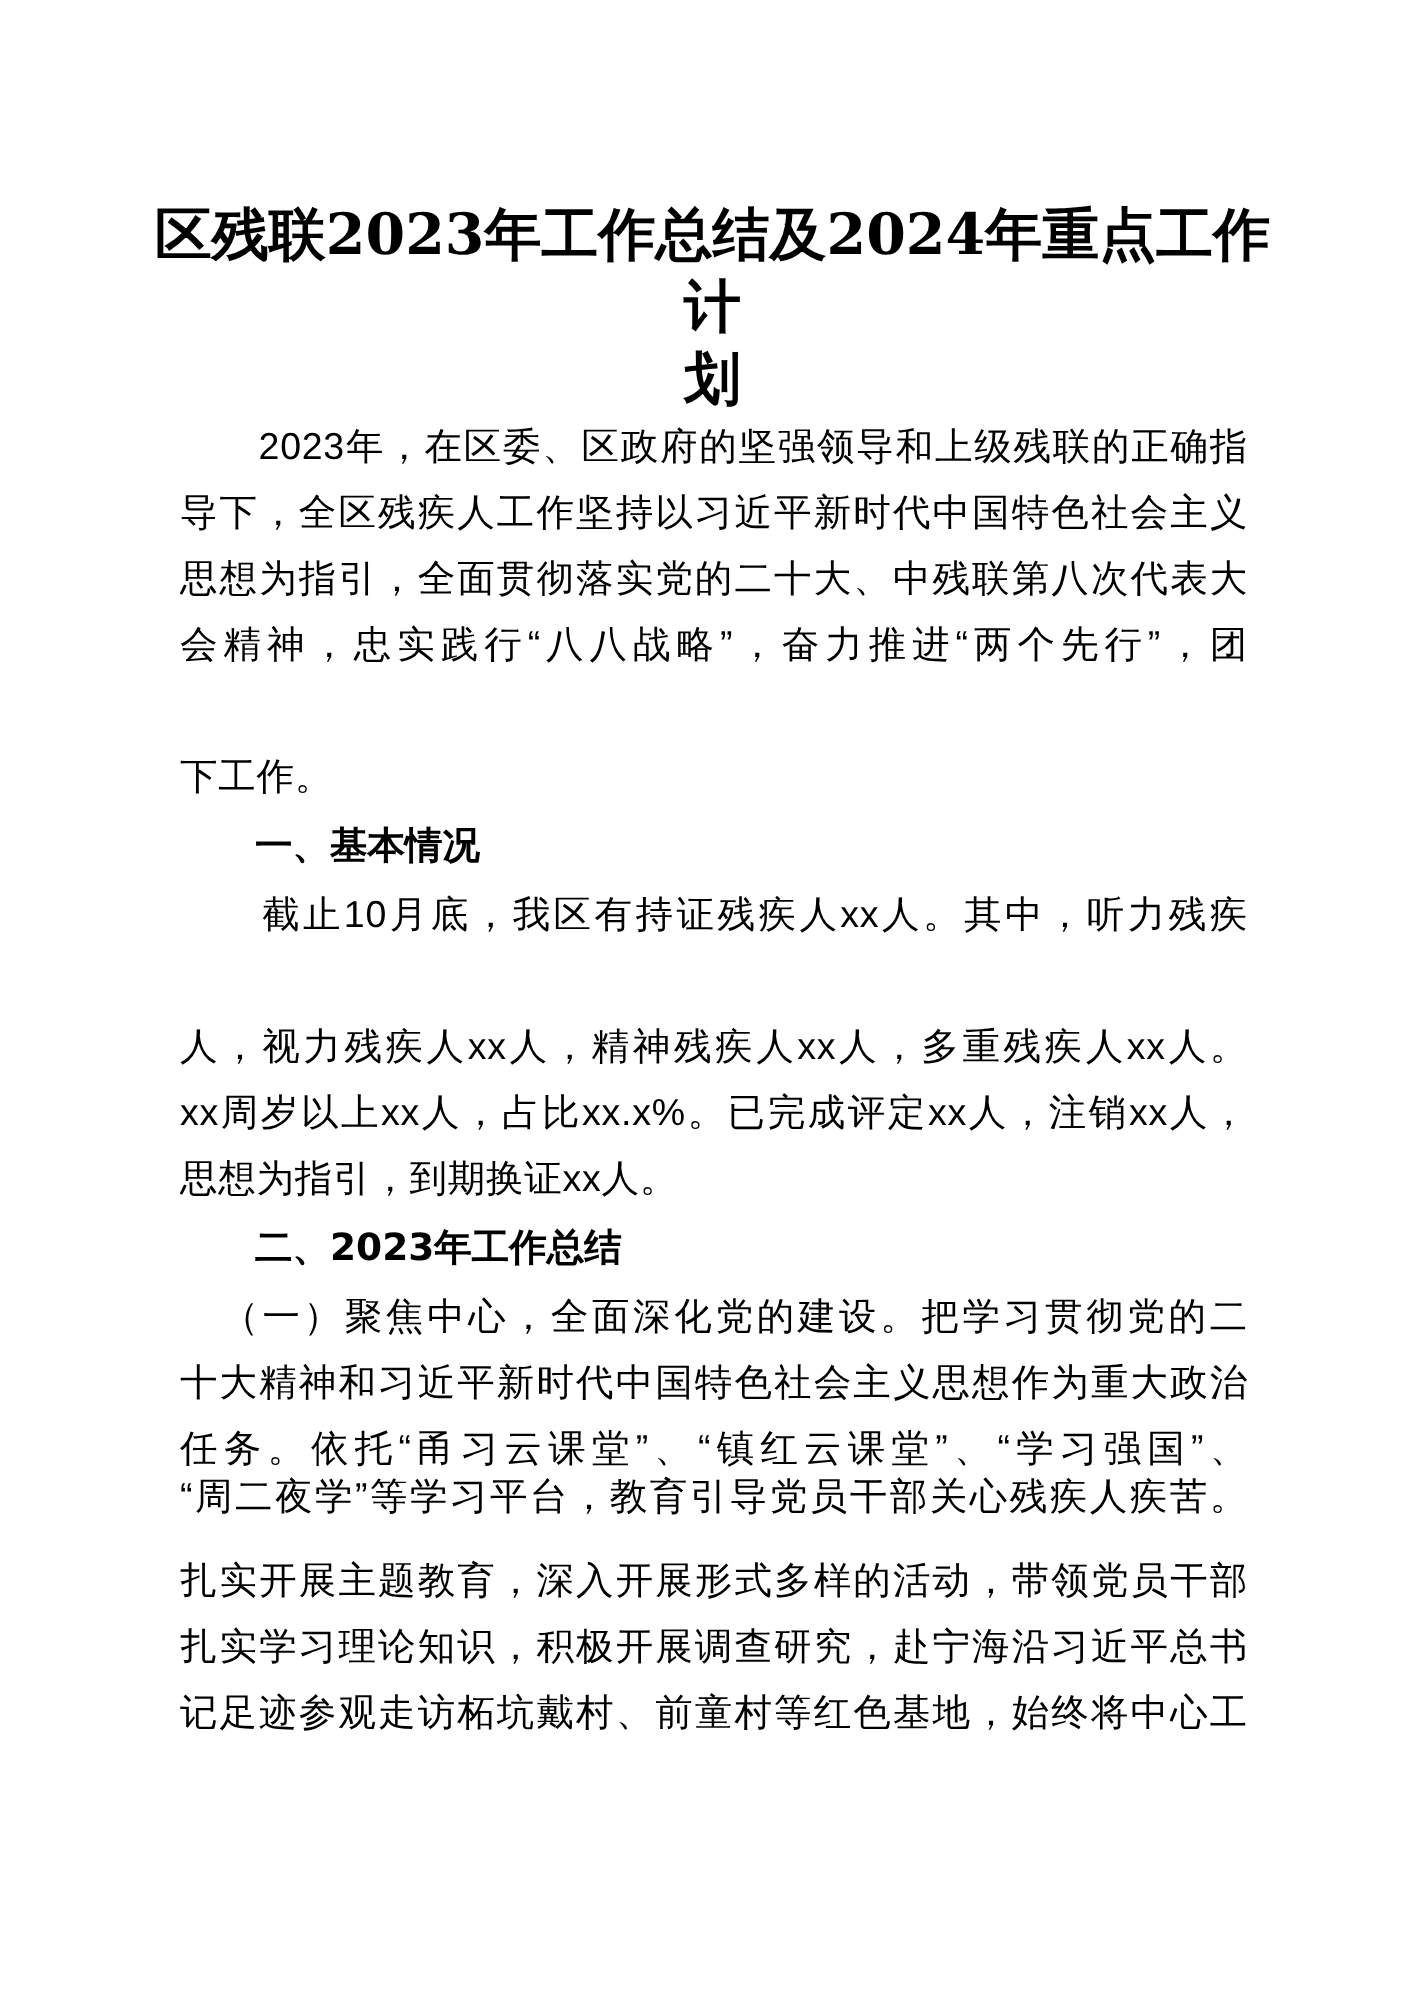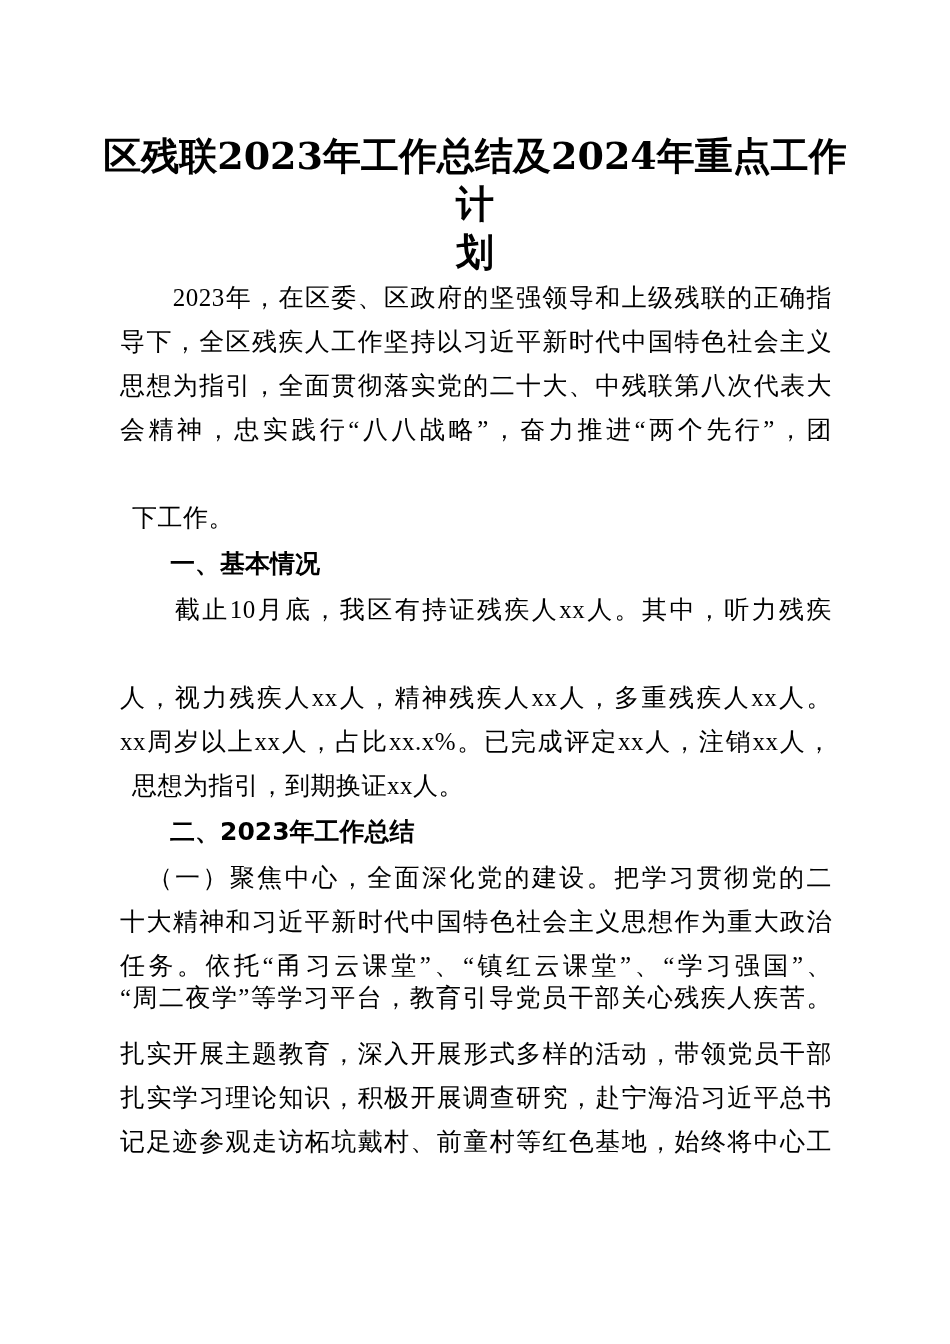--- a/index.html
+++ b/index.html
@@ -5,25 +5,25 @@
   html, body { margin: 0; padding: 0; background: #ffffff; }
   body { width: 950px; height: 1344px; position: relative; overflow: hidden; }
   .page { position: absolute; left: 0; top: 0; width: 950px; height: 1344px; background: #fff; color: #000; }
   .title {
     position: absolute; left: 100px; top: 132px; width: 750px;
     text-align: center; font-family: "DejaVu Serif", "Liberation Serif", serif;
     font-weight: bold; font-size: 38px; line-height: 48px; letter-spacing: 0px;
   }
   .body-line {
     position: absolute; left: 120px; width: 712px;
-    font-family: Liberation Serif, serif;
+    font-family: Liberation Sans, sans-serif;
     font-size: 25px; line-height: 44px; white-space: nowrap;
     text-align: justify; text-align-last: justify; letter-spacing: 0.5px;
   }
-  .body-line.last { text-align-last: left; margin-left: 12px; }
+  .body-line.last { text-align-last: left; }
   .heading {
     position: absolute; left: 170px;
     font-family: "DejaVu Sans", "Liberation Sans", sans-serif;
     font-size: 25px; line-height: 44px; white-space: nowrap; font-weight: bold;
   }
 </style>
 </head>
 <body>
 
 <div class="page">

